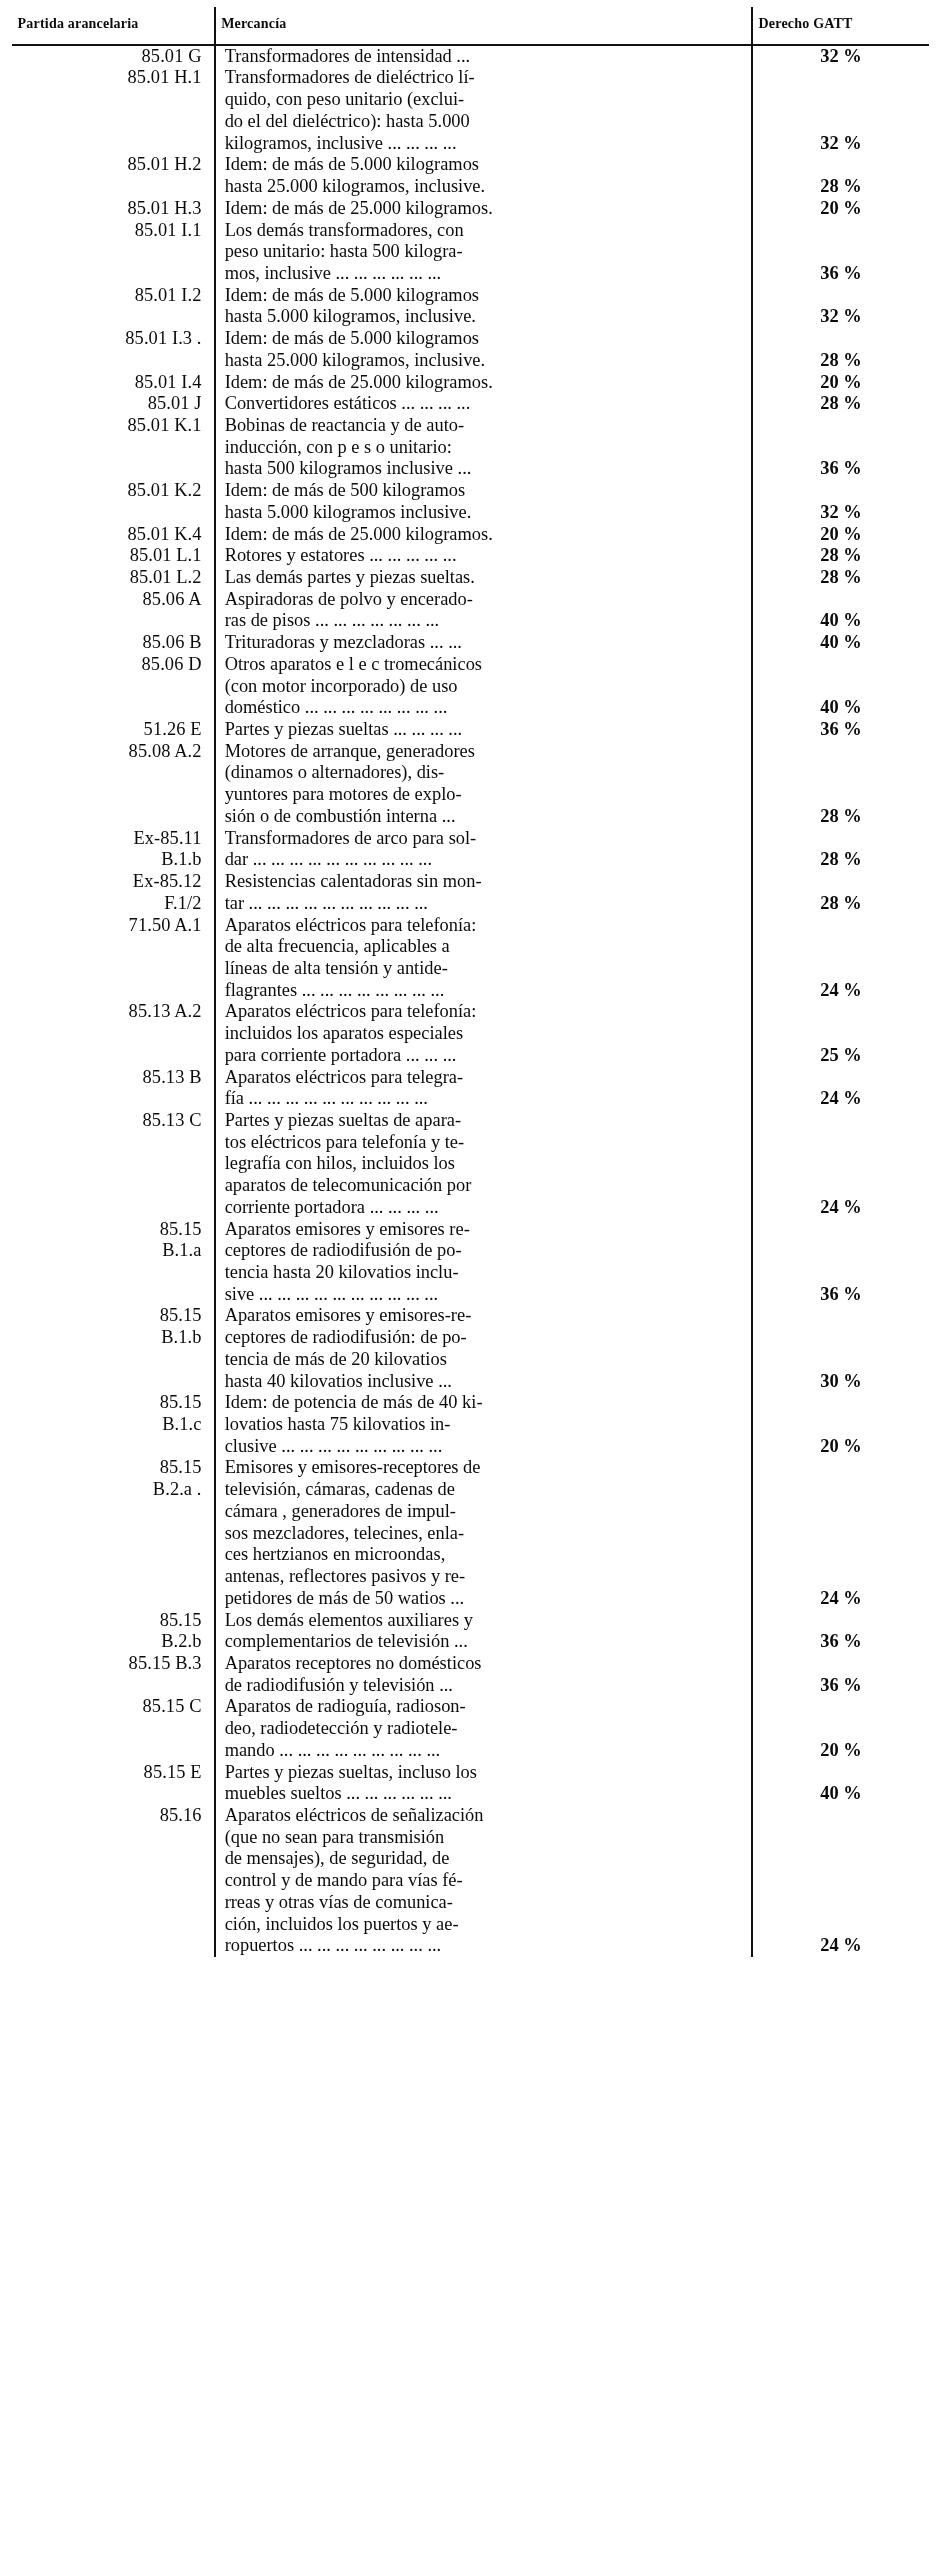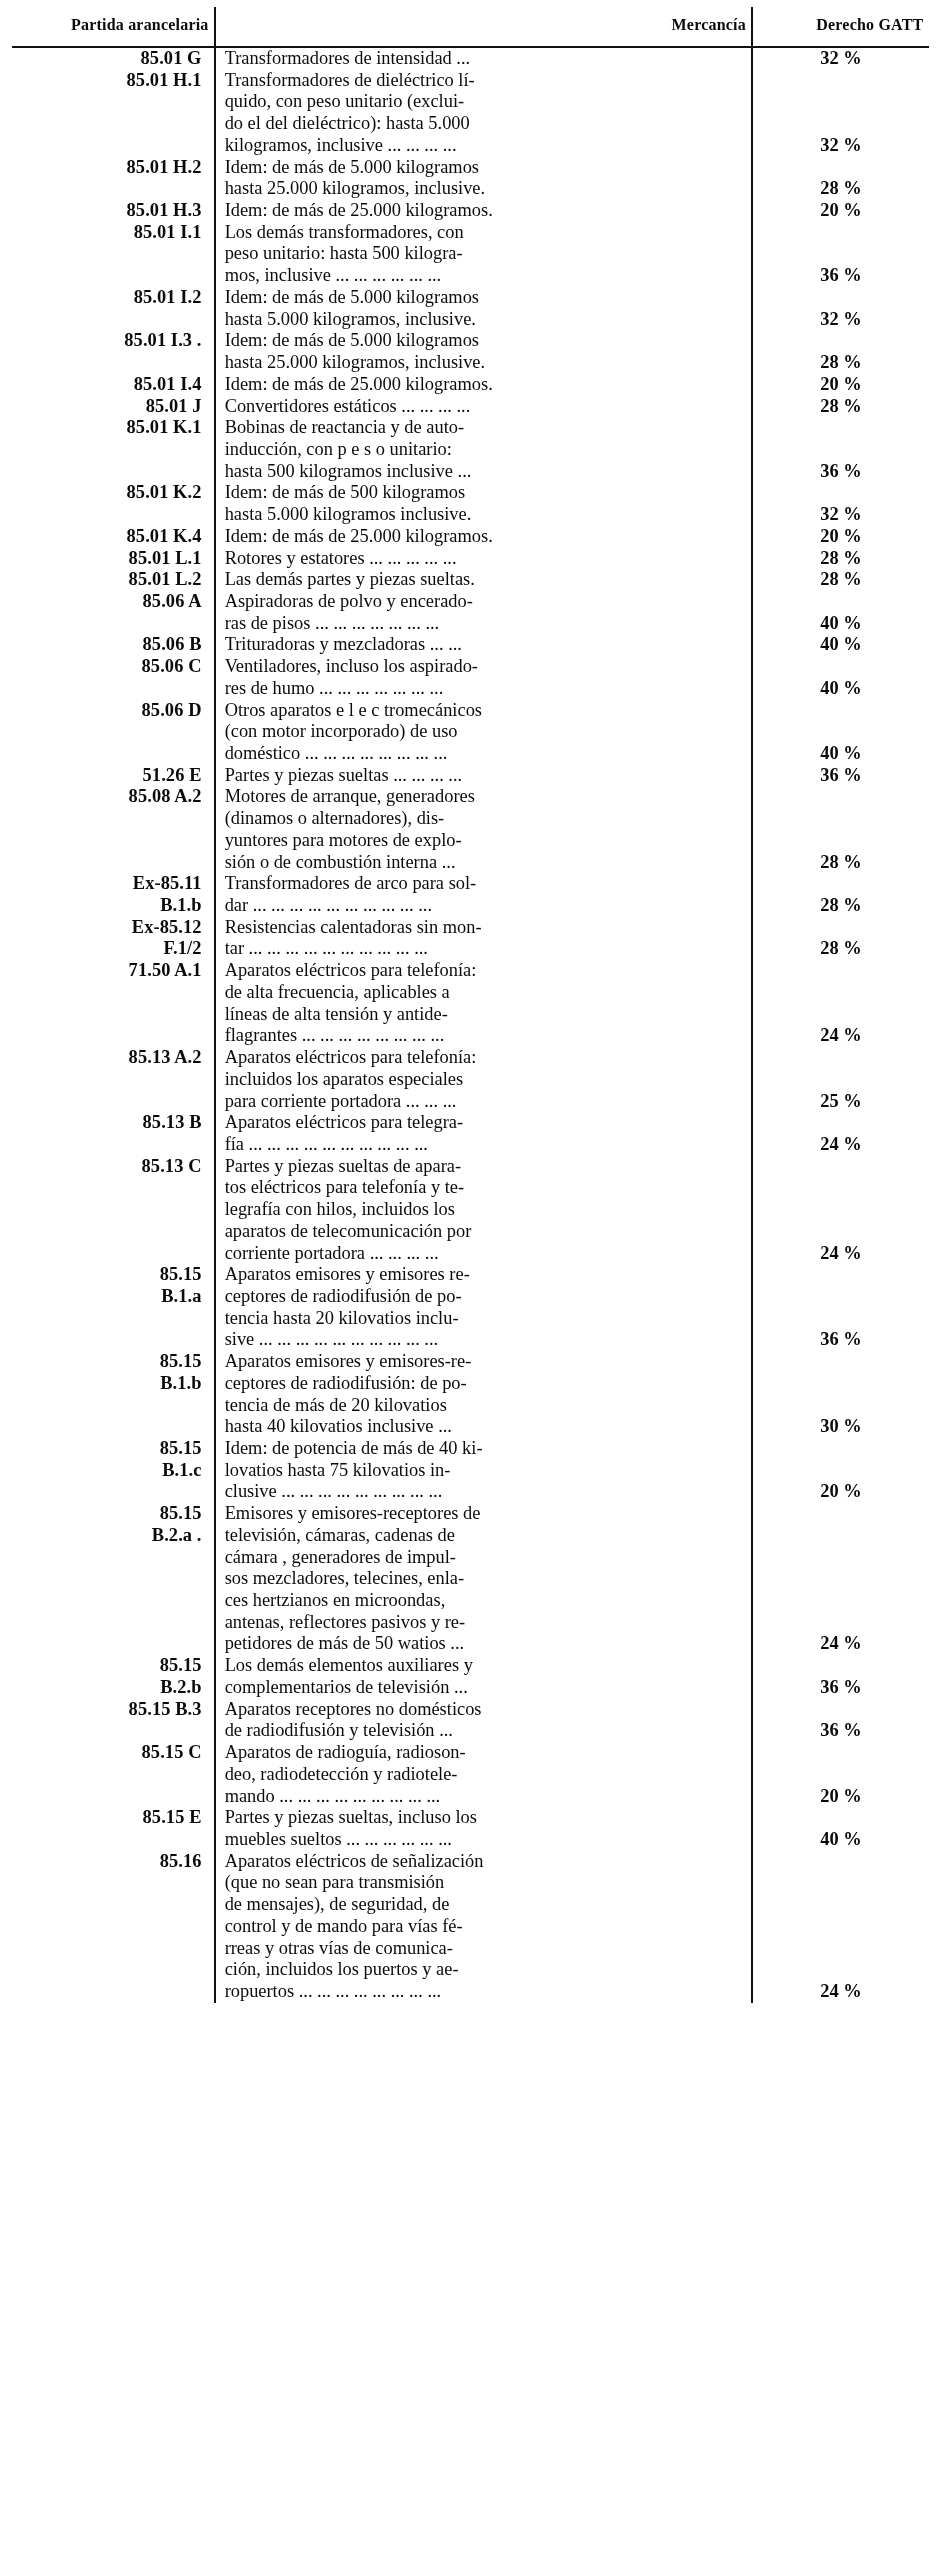--- a/index.html
+++ b/index.html
@@ -24,40 +24,40 @@
     border-collapse: collapse;
     table-layout: fixed;
   }
   table.tariff col.c-code { width: 202px; }
   table.tariff col.c-desc { width: 536px; }
   table.tariff col.c-duty { width: 176px; }
 
   thead th {
     font-family: "Liberation Serif", serif;
     font-weight: bold;
-    font-size: 16px;
+    font-size: 14px;
     line-height: 1.12;
-    text-align: right;
+    text-align: left;
     vertical-align: middle;
     padding: 8.8px 5.3px 12.3px 5.3px;
     border-bottom: 2.6px solid #111;
     letter-spacing: 0.2px;
   }
   thead th.th-code { border-right: 2.6px solid #111; }
   thead th.th-desc { border-right: 2.6px solid #111; }
 
   tbody td {
     vertical-align: top;
     padding: 0;
     font-size: 18.4px;
     line-height: 1.18;
   }
   td.code {
     text-align: right;
-    font-weight: bold;
+    font-weight: normal;
     padding: 0 12.3px 0 3.5px;
     border-right: 2.6px solid #111;
     white-space: pre-line;
     letter-spacing: 0.1px;
   }
   td.desc {
     text-align: left;
     padding: 0 7px 0 8.8px;
     border-right: 2.6px solid #111;
   }
@@ -225,29 +225,20 @@
 40 %</td>
         </tr>
         <tr>
           <td class="code">85.06 B</td>
           <td class="desc">
             <div class="desc-lines">Trituradoras  y  mezcladoras ... ...</div>
           </td>
           <td class="duty">40 %</td>
         </tr>
         <tr>
-          <td class="code">85.06 C</td>
-          <td class="desc">
-            <div class="desc-lines">Ventiladores,  incluso  los  aspirado-
-res de humo ... ... ... ... ... ... ...</div>
-          </td>
-          <td class="duty">
-40 %</td>
-        </tr>
-        <tr>
           <td class="code">85.06 D</td>
           <td class="desc">
             <div class="desc-lines">Otros  aparatos  e l e c tromecánicos
 (con motor incorporado) de uso
 doméstico ... ... ... ... ... ... ... ...</div>
           </td>
           <td class="duty">
 
 40 %</td>
         </tr>

